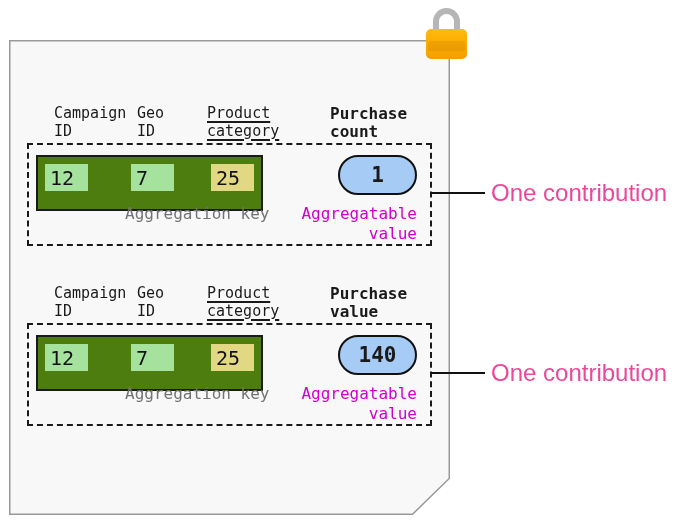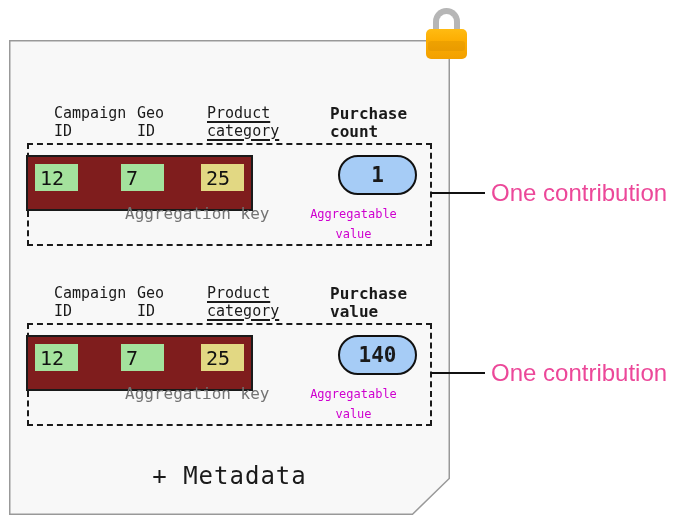--- a/index.html
+++ b/index.html
@@ -31,37 +31,37 @@
   .hdr.col-a{left:54px;}
   .hdr.col-b{left:137px;}
   .hdr.col-c{left:207px;}
   .hdr.col-c span{text-decoration:underline;text-decoration-thickness:1.5px;text-underline-offset:3px;}
   .hdr.col-d{left:330px;font-weight:bold;font-size:16px;}
   .dashed-box{
     position:absolute;left:27px;top:43px;width:405px;height:103px;box-sizing:border-box;
     border:2px dashed #1a1a1a;
   }
   .key-rect{
-    position:absolute;left:26px;top:55px;width:227px;height:56px;box-sizing:border-box;
-    border:2px solid #1a1a1a;background:#7f1d1d;
+    position:absolute;left:36px;top:55px;width:227px;height:56px;box-sizing:border-box;
+    border:2px solid #1a1a1a;background:#4d7c0f;
   }
   .chip{
     position:absolute;top:7px;height:27px;width:43px;box-sizing:border-box;
     display:flex;align-items:center;padding-left:5px;font-size:20px;color:#111;
   }
   .chip.p1{left:7px;background:#a4e29d;}
   .chip.p2{left:93px;background:#a4e29d;}
   .chip.p3{left:173px;background:#e2d883;text-decoration-thickness:1.5px;text-underline-offset:3px;}
   .pill{
     position:absolute;left:338px;top:55px;width:79px;height:40px;box-sizing:border-box;
     border:2.5px solid #111;border-radius:21px;background:#a6ccf6;
     display:flex;align-items:center;justify-content:center;font-size:21px;font-weight:bold;
   }
   .agg-key-label{position:absolute;left:125px;top:104px;font-size:16px;color:#737373;white-space:nowrap;}
-  .agg-val-label{position:absolute;left:290px;top:104px;width:127px;text-align:center;font-size:12px;line-height:20px;color:#cf00cf;}
+  .agg-val-label{position:absolute;left:290px;top:104px;width:127px;text-align:right;font-size:16px;line-height:20px;color:#cf00cf;}
   .agg-val-label span{display:block;}
   .connector{position:absolute;left:431px;top:92px;width:54px;height:2px;background:#111;}
   .callout{
     position:absolute;left:491px;top:79px;font-family:"Liberation Sans",sans-serif;
     font-size:24px;line-height:28px;color:#ec4899;white-space:nowrap;
   }
   
   .metadata{position:absolute;left:9px;top:462px;width:441px;text-align:center;font-size:24px;letter-spacing:1px;}
 </style>
 </head>
@@ -147,15 +147,14 @@
     <div class="agg-key-label">Aggregation key</div>
     <div class="agg-val-label">
       <span>Aggregatable</span>
       <span>value</span>
     </div>
 
     <div class="connector"></div>
     <div class="callout">One contribution</div>
   </section>
 
-  <div class="metadata">+ Metadata</div>
 
 </div>
 
 </body></html>

